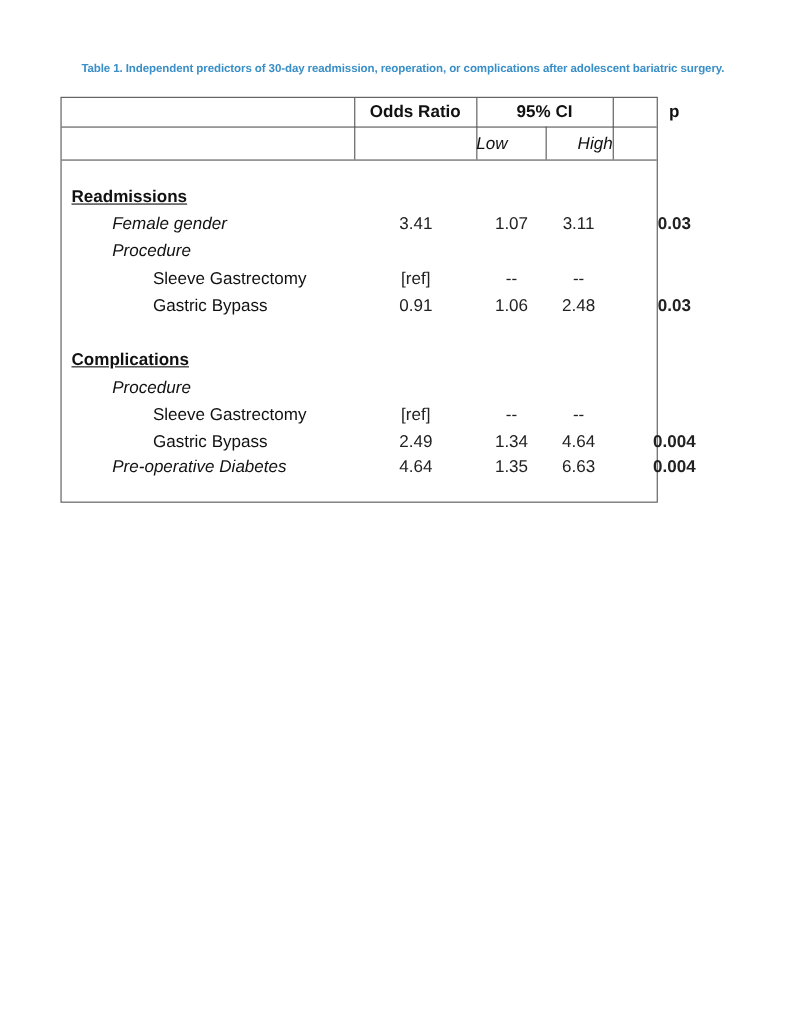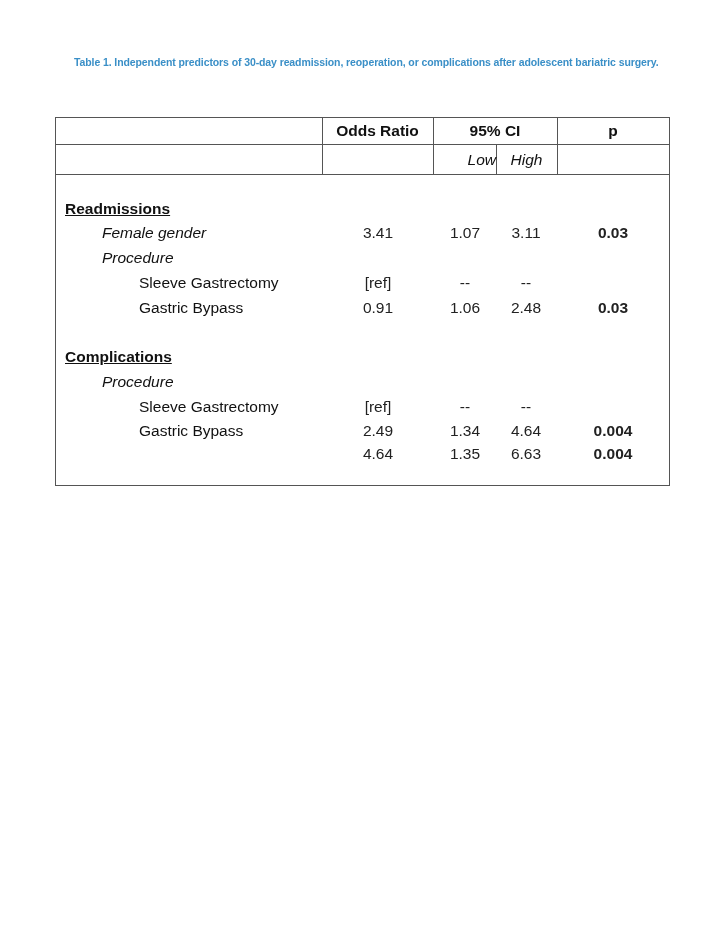--- a/index.html
+++ b/index.html
@@ -1,18 +1,18 @@
 <!DOCTYPE html>
 <html><head>
 <meta charset="utf-8">
 <style>
   html, body { margin: 0; padding: 0; background: #ffffff; }
   body { width: 720px; height: 931px; position: relative; font-family: "Liberation Sans", sans-serif; color: #111; overflow: hidden; }
   .caption { position: absolute; left: 46px; top: 56px; font-size: 10.5px; font-weight: bold; color: #3a8fc7; letter-spacing: -0.1px; margin-left: 28px; }
-  .table-box { position: absolute; left: 55px; top: 117px; width: 615px; height: 369px; border: 1px solid #555; box-sizing: border-box; }
+  .table-box { position: absolute; left: 55px; top: 88px; width: 543px; height: 369px; border: 1px solid #555; box-sizing: border-box; }
   .hline { position: absolute; left: 0; right: 0; height: 0; border-top: 1px solid #555; }
   .vline { position: absolute; width: 0; border-left: 1px solid #555; }
   .cell { position: absolute; font-size: 15.5px; white-space: nowrap; }
   .hdr { font-weight: bold; }
   .num { text-align: center; width: 80px; color: #222; }
   .bold { font-weight: bold; }
   .bi { font-weight: normal; font-style: italic; }
   .u { text-decoration: underline; font-weight: bold; }
   .it { font-style: italic; }
 </style>
@@ -27,22 +27,22 @@
   <div class="hline" style="top:56px"></div>
   <div class="vline" style="left:266px; top:0; height:56px"></div>
   <div class="vline" style="left:377px; top:0; height:56px"></div>
   <div class="vline" style="left:440px; top:26px; height:30px"></div>
   <div class="vline" style="left:501px; top:0; height:56px"></div>
 
   <div class="cell hdr" style="left:266px; width:111px; text-align:center; top:4px">Odds Ratio</div>
   <div class="cell hdr" style="left:377px; width:124px; text-align:center; top:4px">95% CI</div>
   <div class="cell hdr" style="left:501px; width:112px; text-align:center; top:4px">p</div>
 
-  <div class="cell it" style="left:377px; width:63px; text-align:right; top:33px">Low</div>
-  <div class="cell it" style="left:440px; width:61px; text-align:center; top:33px">High</div>
+  <div class="cell it" style="left:377px; width:63px; text-align:left; top:33px">Low</div>
+  <div class="cell it" style="left:440px; width:61px; text-align:right; top:33px">High</div>
 
   <div class="cell u" style="left:9px; top:82px">Readmissions</div>
 
   <div class="cell bi" style="left:46px; top:106px">Female gender</div>
   <div class="cell num" style="left:282px; top:106px">3.41</div>
   <div class="cell num" style="left:369px; top:106px">1.07</div>
   <div class="cell num" style="left:430px; top:106px">3.11</div>
   <div class="cell num bold" style="left:517px; top:106px">0.03</div>
 
   <div class="cell bi" style="left:46px; top:131px">Procedure</div>
@@ -66,17 +66,18 @@
   <div class="cell num" style="left:282px; top:280px">[ref]</div>
   <div class="cell num" style="left:369px; top:280px">--</div>
   <div class="cell num" style="left:430px; top:280px">--</div>
 
   <div class="cell" style="left:83px; top:304px">Gastric Bypass</div>
   <div class="cell num" style="left:282px; top:304px">2.49</div>
   <div class="cell num" style="left:369px; top:304px">1.34</div>
   <div class="cell num" style="left:430px; top:304px">4.64</div>
   <div class="cell num bold" style="left:517px; top:304px">0.004</div>
 
+  <div class="cell bi" style="left:46px; top:327px">Pre-operative Diabetes</div>
   <div class="cell num" style="left:282px; top:327px">4.64</div>
   <div class="cell num" style="left:369px; top:327px">1.35</div>
   <div class="cell num" style="left:430px; top:327px">6.63</div>
   <div class="cell num bold" style="left:517px; top:327px">0.004</div>
 </div>
 
 </body></html>

